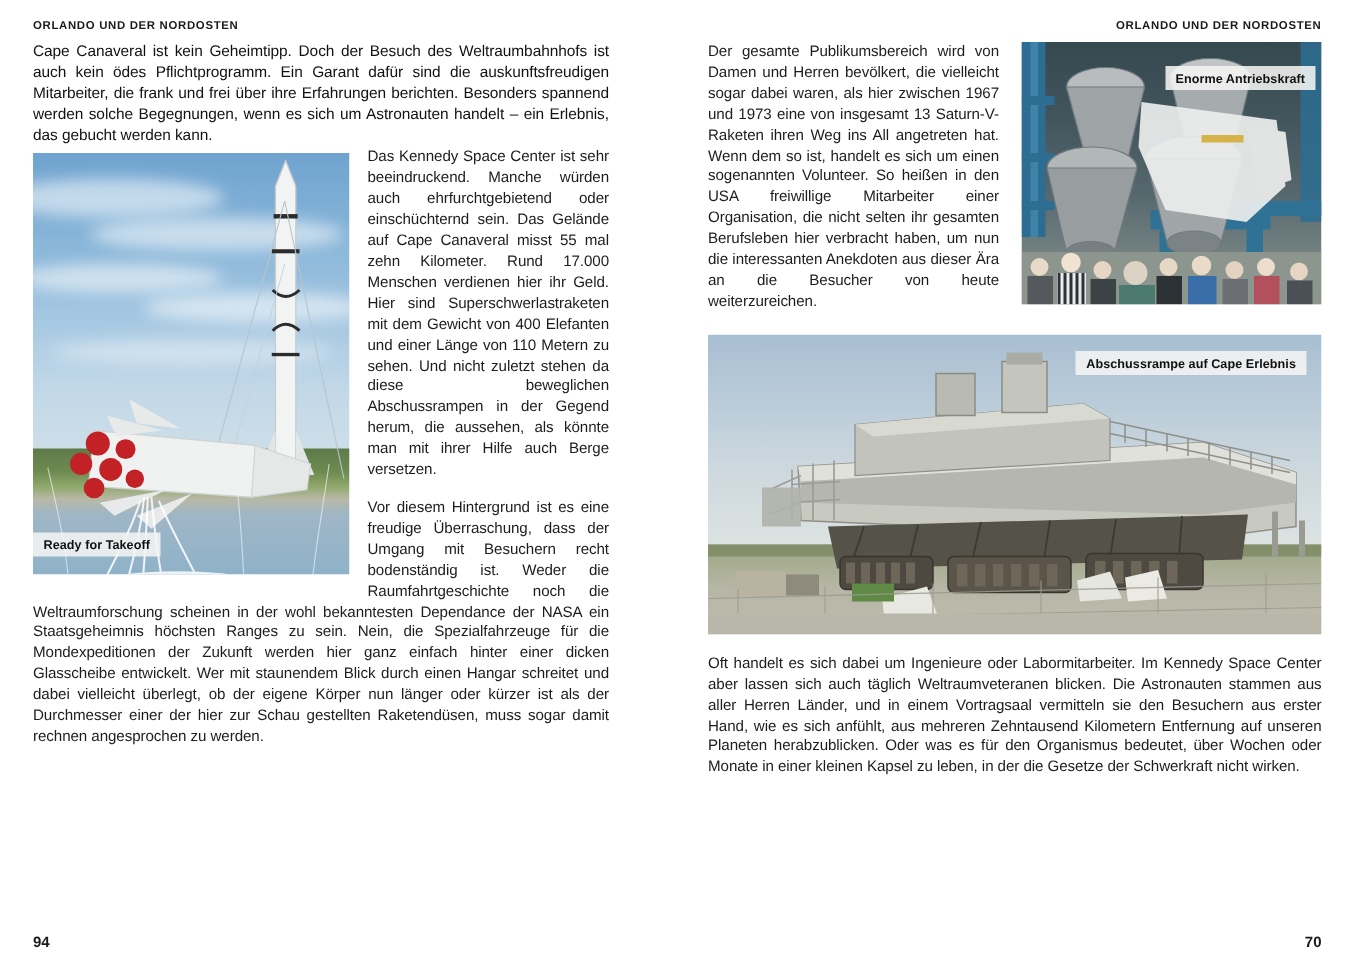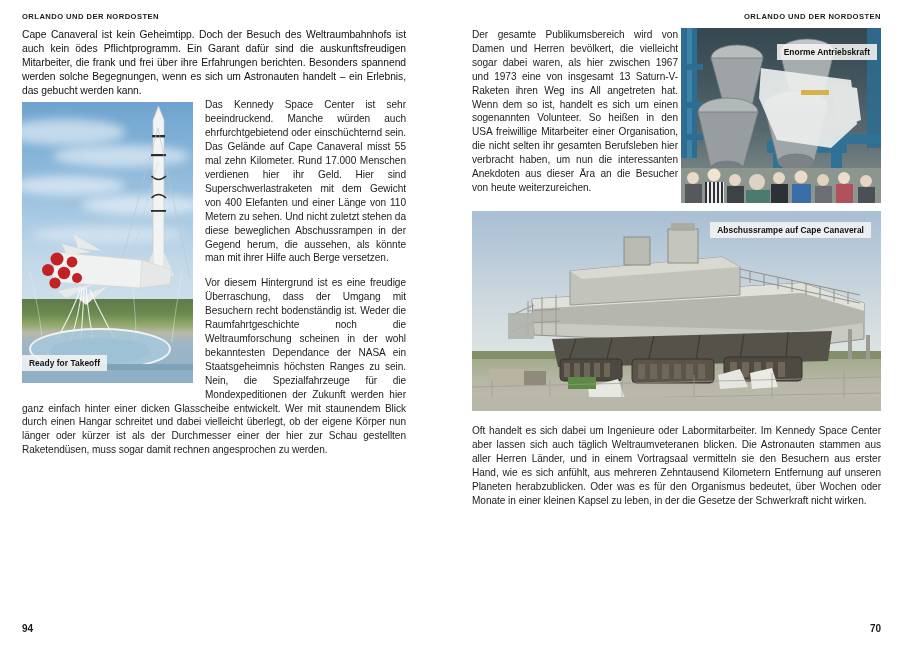--- a/index.html
+++ b/index.html
@@ -83,28 +83,29 @@
     padding:3px 7px 3px 7px;
     white-space:nowrap;
     letter-spacing:.05px;
   }
 
   
   .fig-rocket{
     float:left;
     width:171px;height:281px;
     margin:4px 12px 7px 0;
+    padding-left:40px;
   }
   .fig-rocket .caption{left:0;bottom:12px;}
 
   
   .fig-engines{
     float:right;
     width:200px;height:175px;
-    margin:0 0 8px 3px;
+    margin:0 0 8px 15px;
   }
   .fig-engines .caption{right:4px;top:16px;}
 
   
   .fig-crawler{
     width:409px;height:200px;
     margin:14px 0 13px 0;
     clear:both;
   }
   .fig-crawler .caption{right:10px;top:11px;}
@@ -387,21 +388,21 @@
             <path d="M222 164 L222 190"></path>
               <path d="M300 162 L300 188"></path>
               <path d="M372 160 L372 186"></path>
           </g>
           <rect x="0" y="186" width="409" height="14" fill="#b9b7a9"></rect>
 
           <rect x="376" y="118" width="4" height="30" fill="#9a9c94"></rect>
           <rect x="394" y="124" width="4" height="24" fill="#9a9c94"></rect>
         </svg>
       </div>
-      <div class="caption">Abschussrampe auf Cape Canaveral</div>
+      <div class="caption">Abschussrampe auf Cape Erlebnis</div>
     </div>
 
     <p class="body-text">Oft handelt es sich dabei um Ingenieure oder Labormitarbeiter. Im Kennedy Space Center aber lassen sich auch täglich Weltraumveteranen blicken. Die Astronauten stammen aus aller Herren Länder, und in einem Vortragsaal vermitteln sie den Besuchern aus erster Hand, wie es sich anfühlt, aus mehreren Zehntausend Kilometern Entfernung auf unseren Planeten herabzublicken. Oder was es für den Organismus bedeutet, über Wochen oder Monate in einer kleinen Kapsel zu leben, in der die Gesetze der Schwerkraft nicht wirken.</p>
 
     <div class="folio folio-right">70</div>
   </div>
 
 </div>
 
 </body></html>

